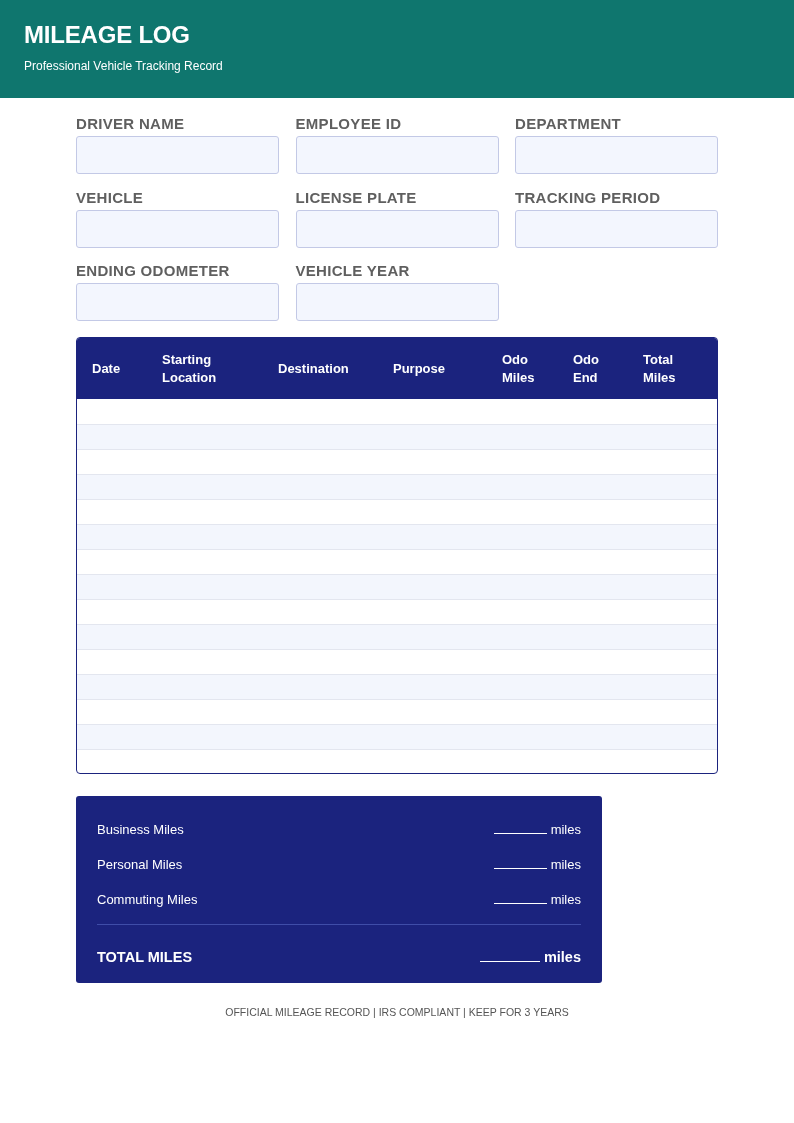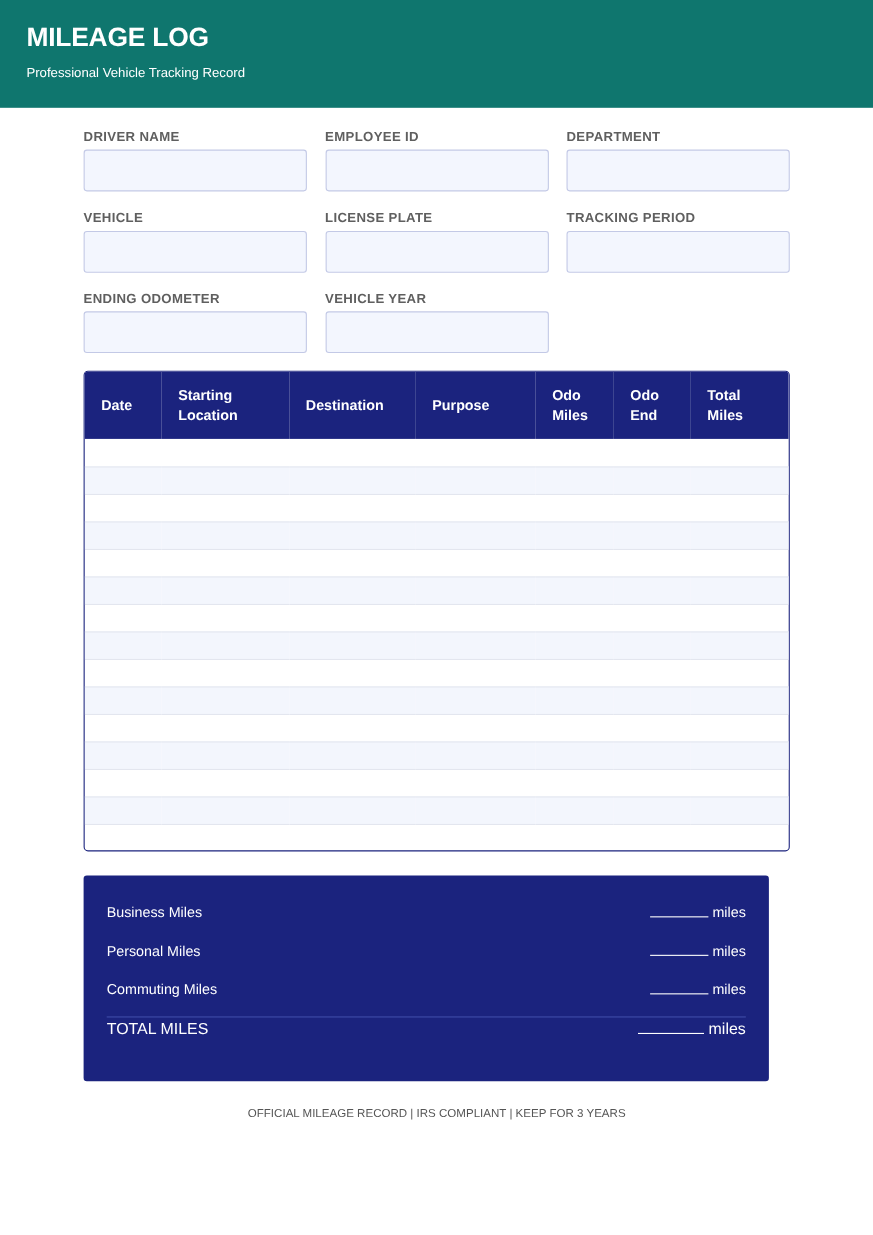--- a/index.html
+++ b/index.html
@@ -4,38 +4,38 @@
 <style>
   * { box-sizing: border-box; margin: 0; padding: 0; }
   html, body { width: 794px; height: 1123px; background: #ffffff; font-family: "Liberation Sans", sans-serif; overflow: hidden; }
   .page { position: relative; width: 794px; height: 1123px; }
   .banner { position: absolute; left: 0; top: 0; width: 794px; height: 98px; background: #0f766e; }
   .banner .title { position: absolute; left: 24px; top: 21px; color: #fff; font-size: 24px; font-weight: 700; letter-spacing: -0.2px; }
   .banner .subtitle { position: absolute; left: 24px; top: 59px; color: #fff; font-size: 12px; }
 
   .fields { position: absolute; left: 76px; top: 118px; width: 642px; display: grid; grid-template-columns: 203px 203px 203px; column-gap: 16.5px; row-gap: 0; }
   .field { height: 73.5px; }
-  .field .lbl { display: block; font-size: 12px; font-weight: 700; color: #5f5f5f; letter-spacing: 0.3px; height: 18px; line-height: 12px; }
+  .field .lbl { display: block; font-size: 15px; font-weight: 700; color: #5f5f5f; letter-spacing: 0.3px; height: 18px; line-height: 12px; }
   .field .box { display: block; width: 203px; height: 38px; background: #f3f6fe; border: 1px solid #c3c9e6; border-radius: 3px; }
 
   .log { position: absolute; left: 76px; top: 337px; width: 642px; height: 437px; border: 1px solid #1b237e; border-radius: 4px; overflow: hidden; background: #fff; }
   .log table { width: 100%; border-collapse: collapse; table-layout: fixed; }
   .log thead tr { height: 61px; background: #1b237e; margin-left: 36px; }
   .log th { color: #fff; font-size: 13px; font-weight: 700; text-align: left; line-height: 18px; padding-left: 15px; vertical-align: middle; }
   .log tbody tr { height: 25px; border-bottom: 1px solid #e3e6ef; }
   .log tbody tr:nth-child(even) { background: #f3f6fd; }
   .log tbody tr:last-child { border-bottom: none; }
   .log td { padding: 0; }
 
-  .summary { position: absolute; left: 76px; top: 796px; width: 623px; height: 187px; background: #1b237e; border-radius: 3px; color: #fff; padding: 0 21px; }
+  .summary { position: absolute; left: 76px; top: 796px; width: 526px; height: 187px; background: #1b237e; border-radius: 3px; color: #fff; padding: 0 21px; }
   .srow { position: absolute; left: 21px; right: 21px; display: flex; justify-content: space-between; font-size: 13px; }
   .srow.r1 { top: 26px; } .srow.r2 { top: 61px; } .srow.r3 { top: 96px; }
   .srow .val .blank { display: inline-block; width: 53px; border-bottom: 1px solid #fff; margin-right: 4px; height: 12px; vertical-align: baseline; }
   .divider { position: absolute; left: 21px; right: 21px; top: 128px; height: 1px; background: #3f4da8; }
-  .srow.total { top: 132px; font-size: 14.5px; font-weight: 400; align-items: flex-end; }
+  .srow.total { top: 153px; font-size: 14.5px; font-weight: 700; align-items: flex-end; }
   .srow.total .blank { width: 60px; }
 
   .footer { position: absolute; left: 0; width: 794px; top: 1006px; text-align: center; font-size: 10.5px; color: #555; }
 </style>
 </head>
 <body>
 
 <div class="page">
 
   <div class="banner">

